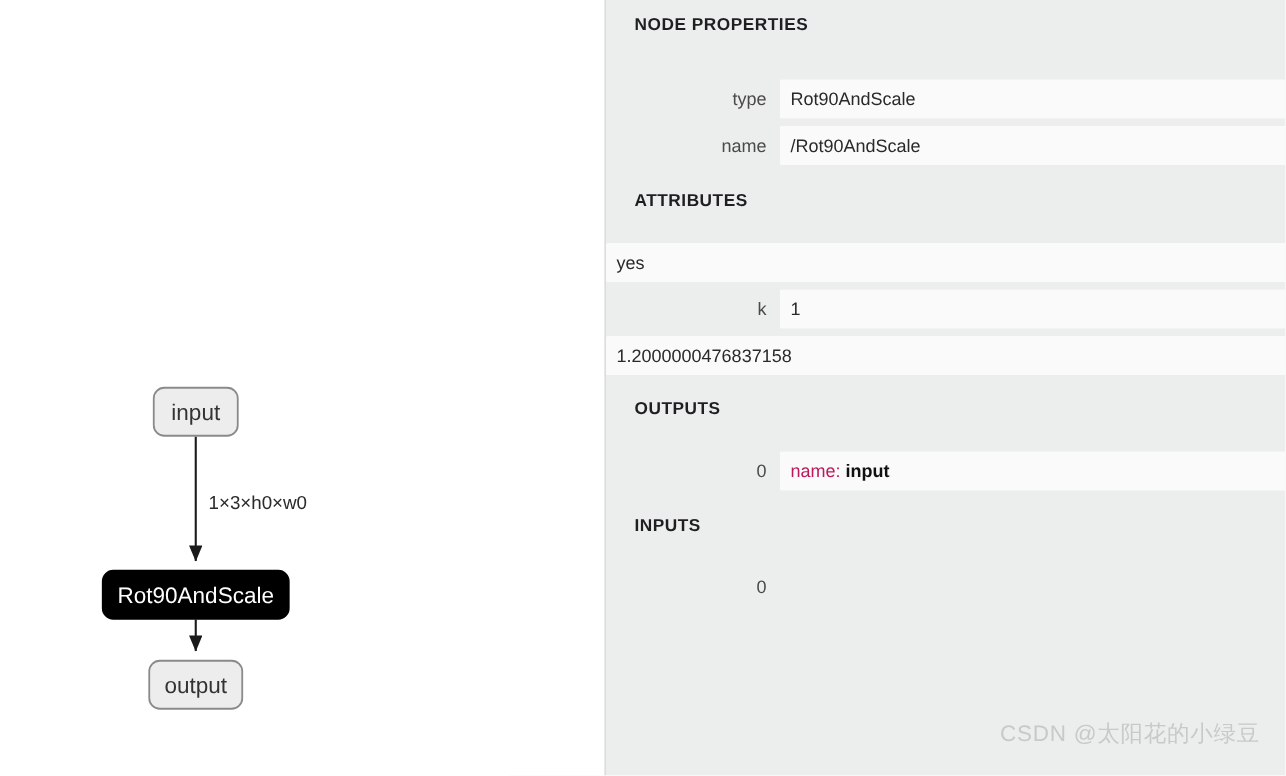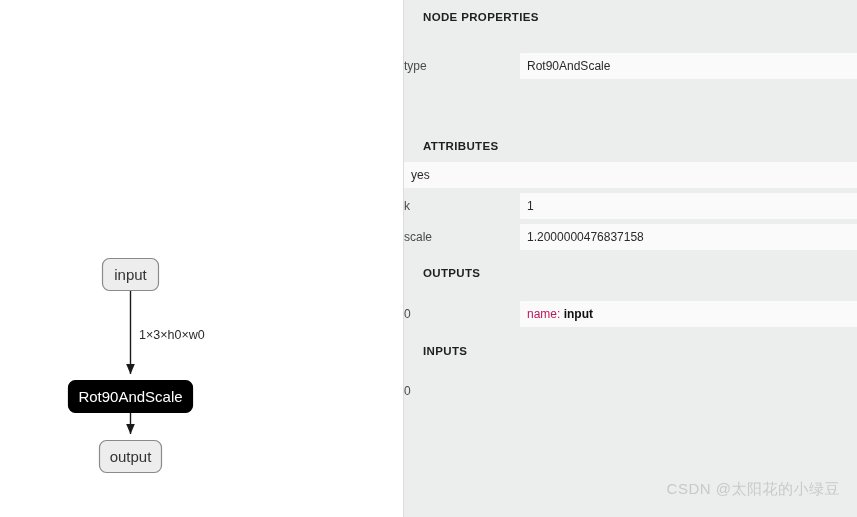--- a/index.html
+++ b/index.html
@@ -80,21 +80,21 @@
     position: absolute;
     left: 0;
     height: 26px;
     width: 454px;
     display: flex;
     align-items: stretch;
   }
   .prop-label {
     width: 116px;
     flex: 0 0 116px;
-    text-align: left;
+    text-align: right;
     font-family: "Liberation Sans", sans-serif;
     font-size: 12px;
     color: #4a4a4a;
     line-height: 26px;
     padding-right: 9px;
     box-sizing: border-box;
     white-space: nowrap;
     overflow: hidden;
   }
   .prop-value {
@@ -173,34 +173,37 @@
 
   <div id="properties-panel">
 
     <div class="section-header" style="top:11px;">NODE PROPERTIES</div>
 
     <div class="prop-row" style="top:53px;">
       <div class="prop-label">type</div>
       <div class="prop-value">Rot90AndScale</div>
     </div>
 
-
-    <div class="section-header" style="top:140px;">ATTRIBUTES</div>
+    <div class="prop-row" style="top:84px;">
+      <div class="prop-label">name</div>
+      <div class="prop-value">/Rot90AndScale</div>
+    </div>
+
+    <div class="section-header" style="top:128px;">ATTRIBUTES</div>
 
     <div class="prop-row" style="top:162px;">
       <div class="prop-value">yes</div>
     </div>
 
     <div class="prop-row" style="top:193px;">
       <div class="prop-label">k</div>
       <div class="prop-value">1</div>
     </div>
 
     <div class="prop-row" style="top:224px;">
-      <div class="prop-label">scale</div>
       <div class="prop-value">1.2000000476837158</div>
     </div>
 
     <div class="section-header" style="top:267px;">OUTPUTS</div>
 
     <div class="prop-row" style="top:301px;">
       <div class="prop-label">0</div>
       <div class="prop-value">
         <span class="kv-key">name:</span>
         <span class="kv-val">input</span>

